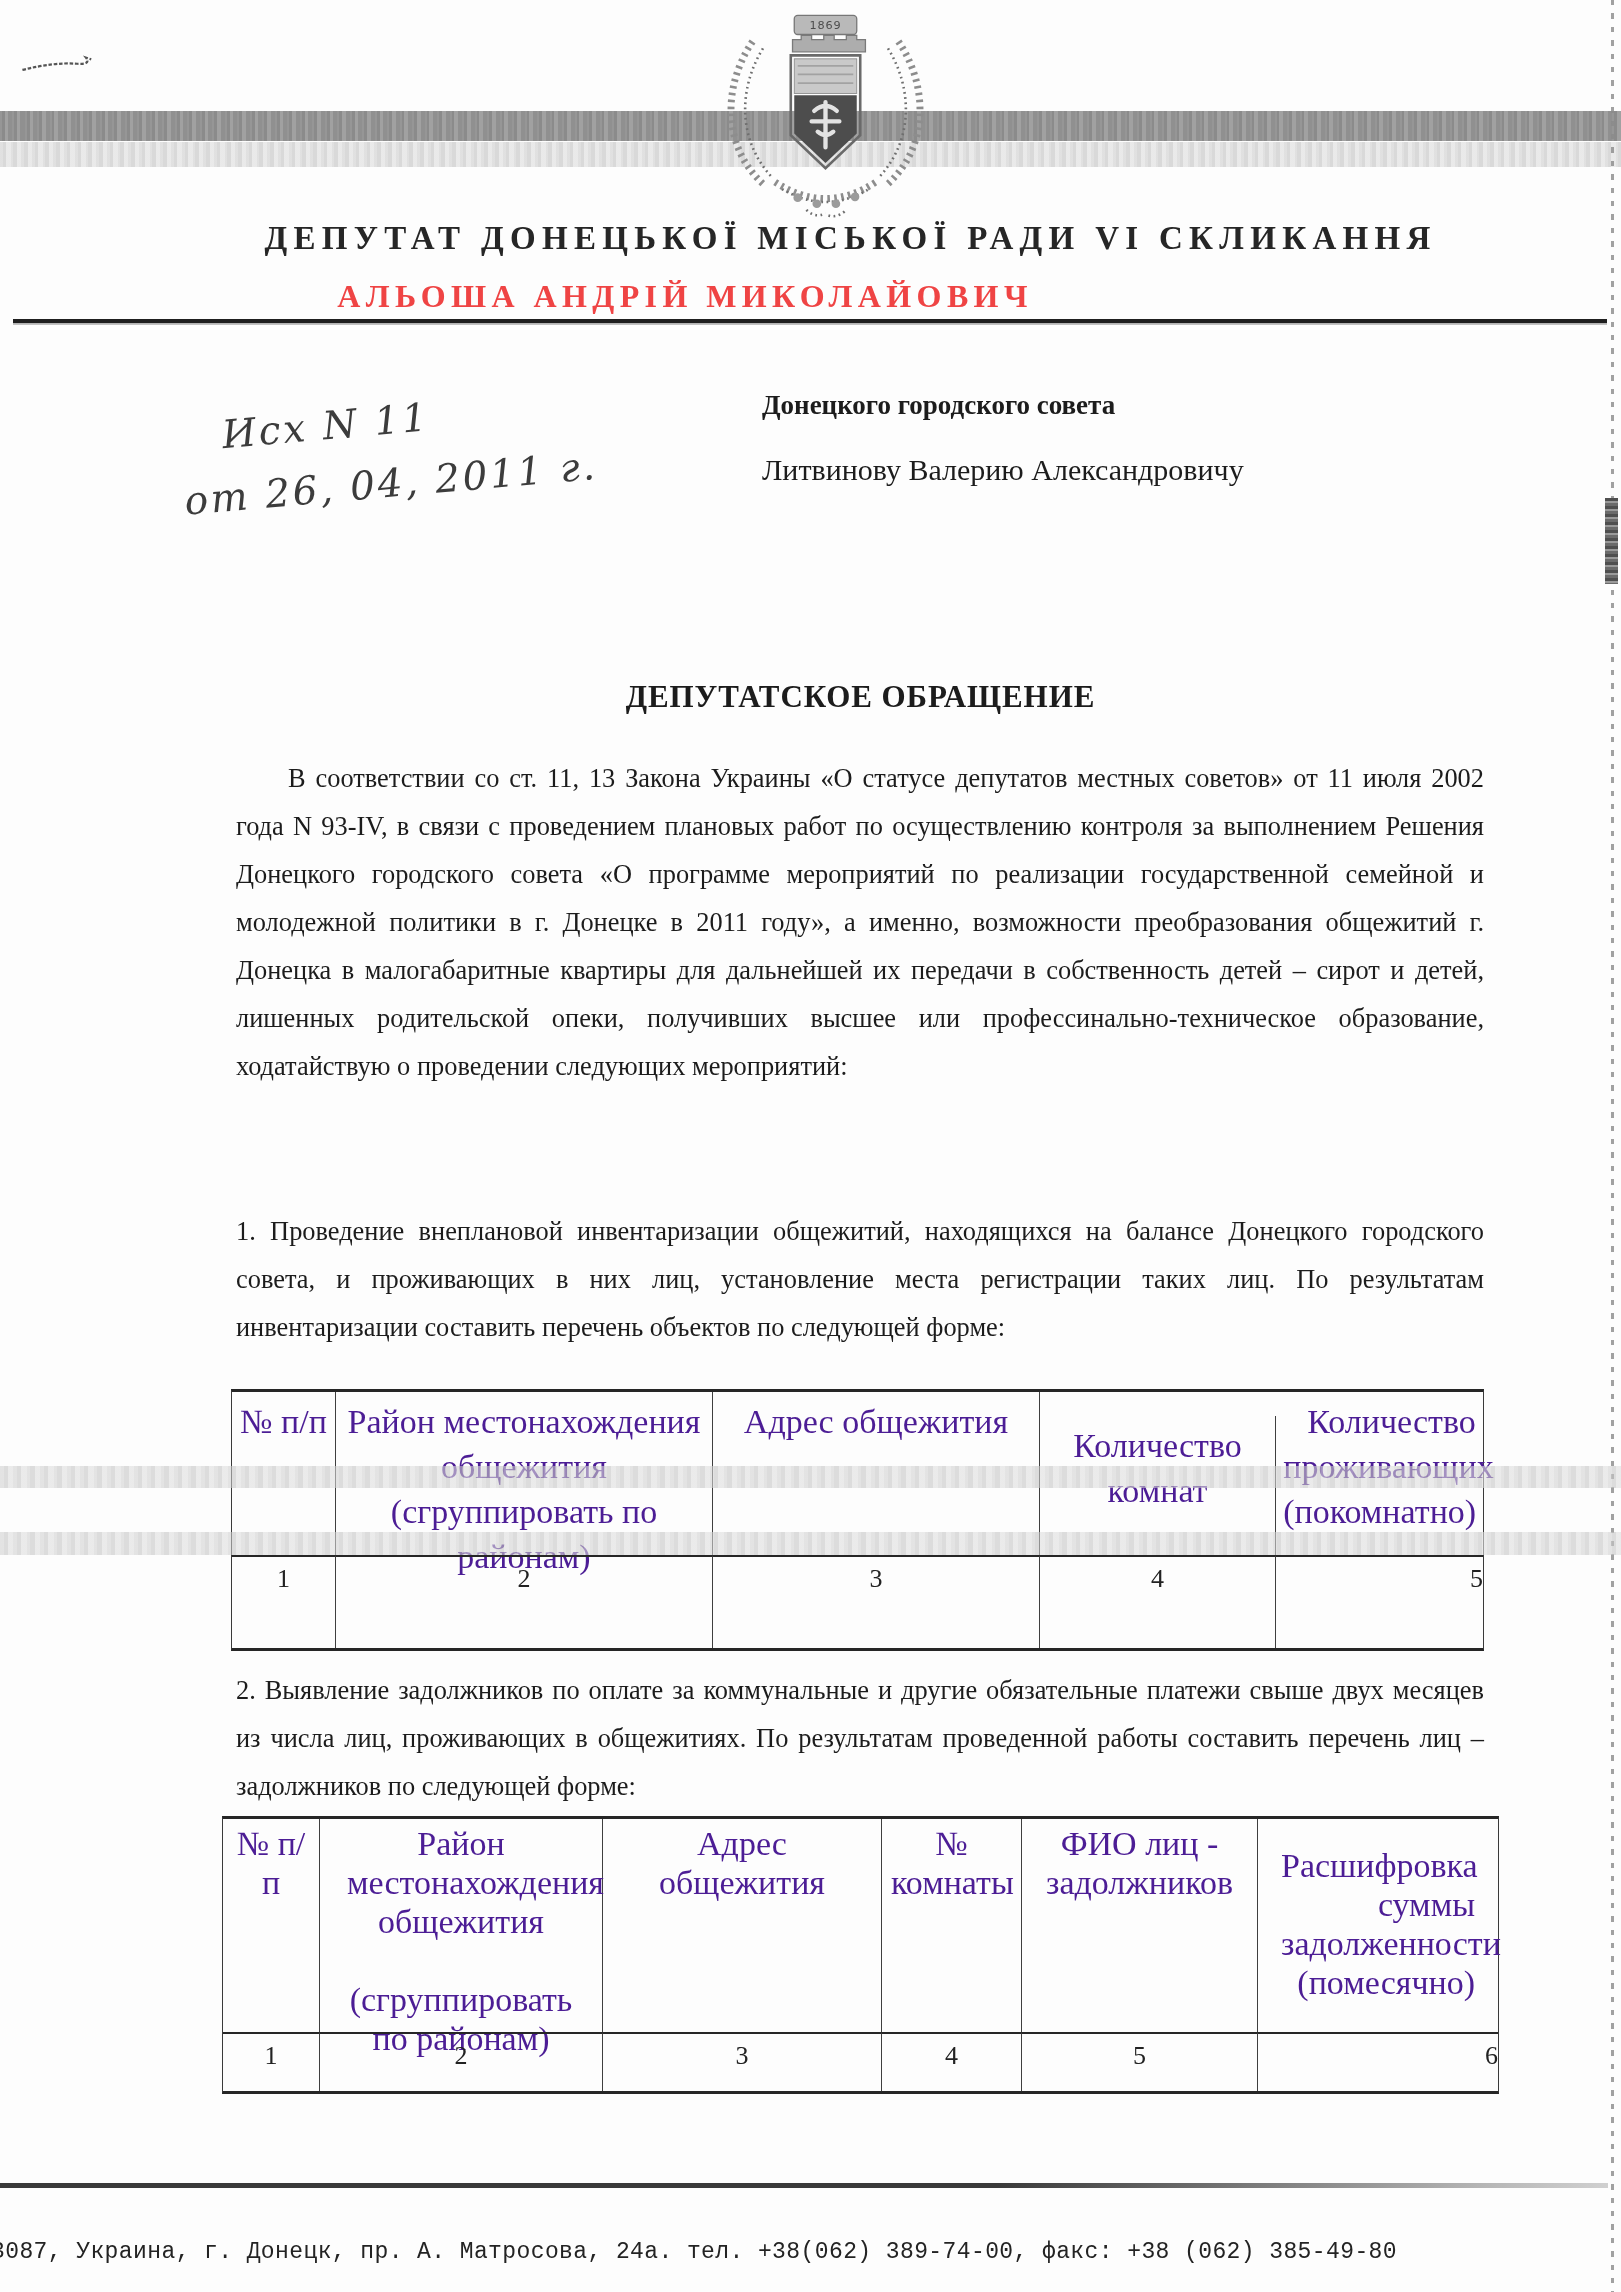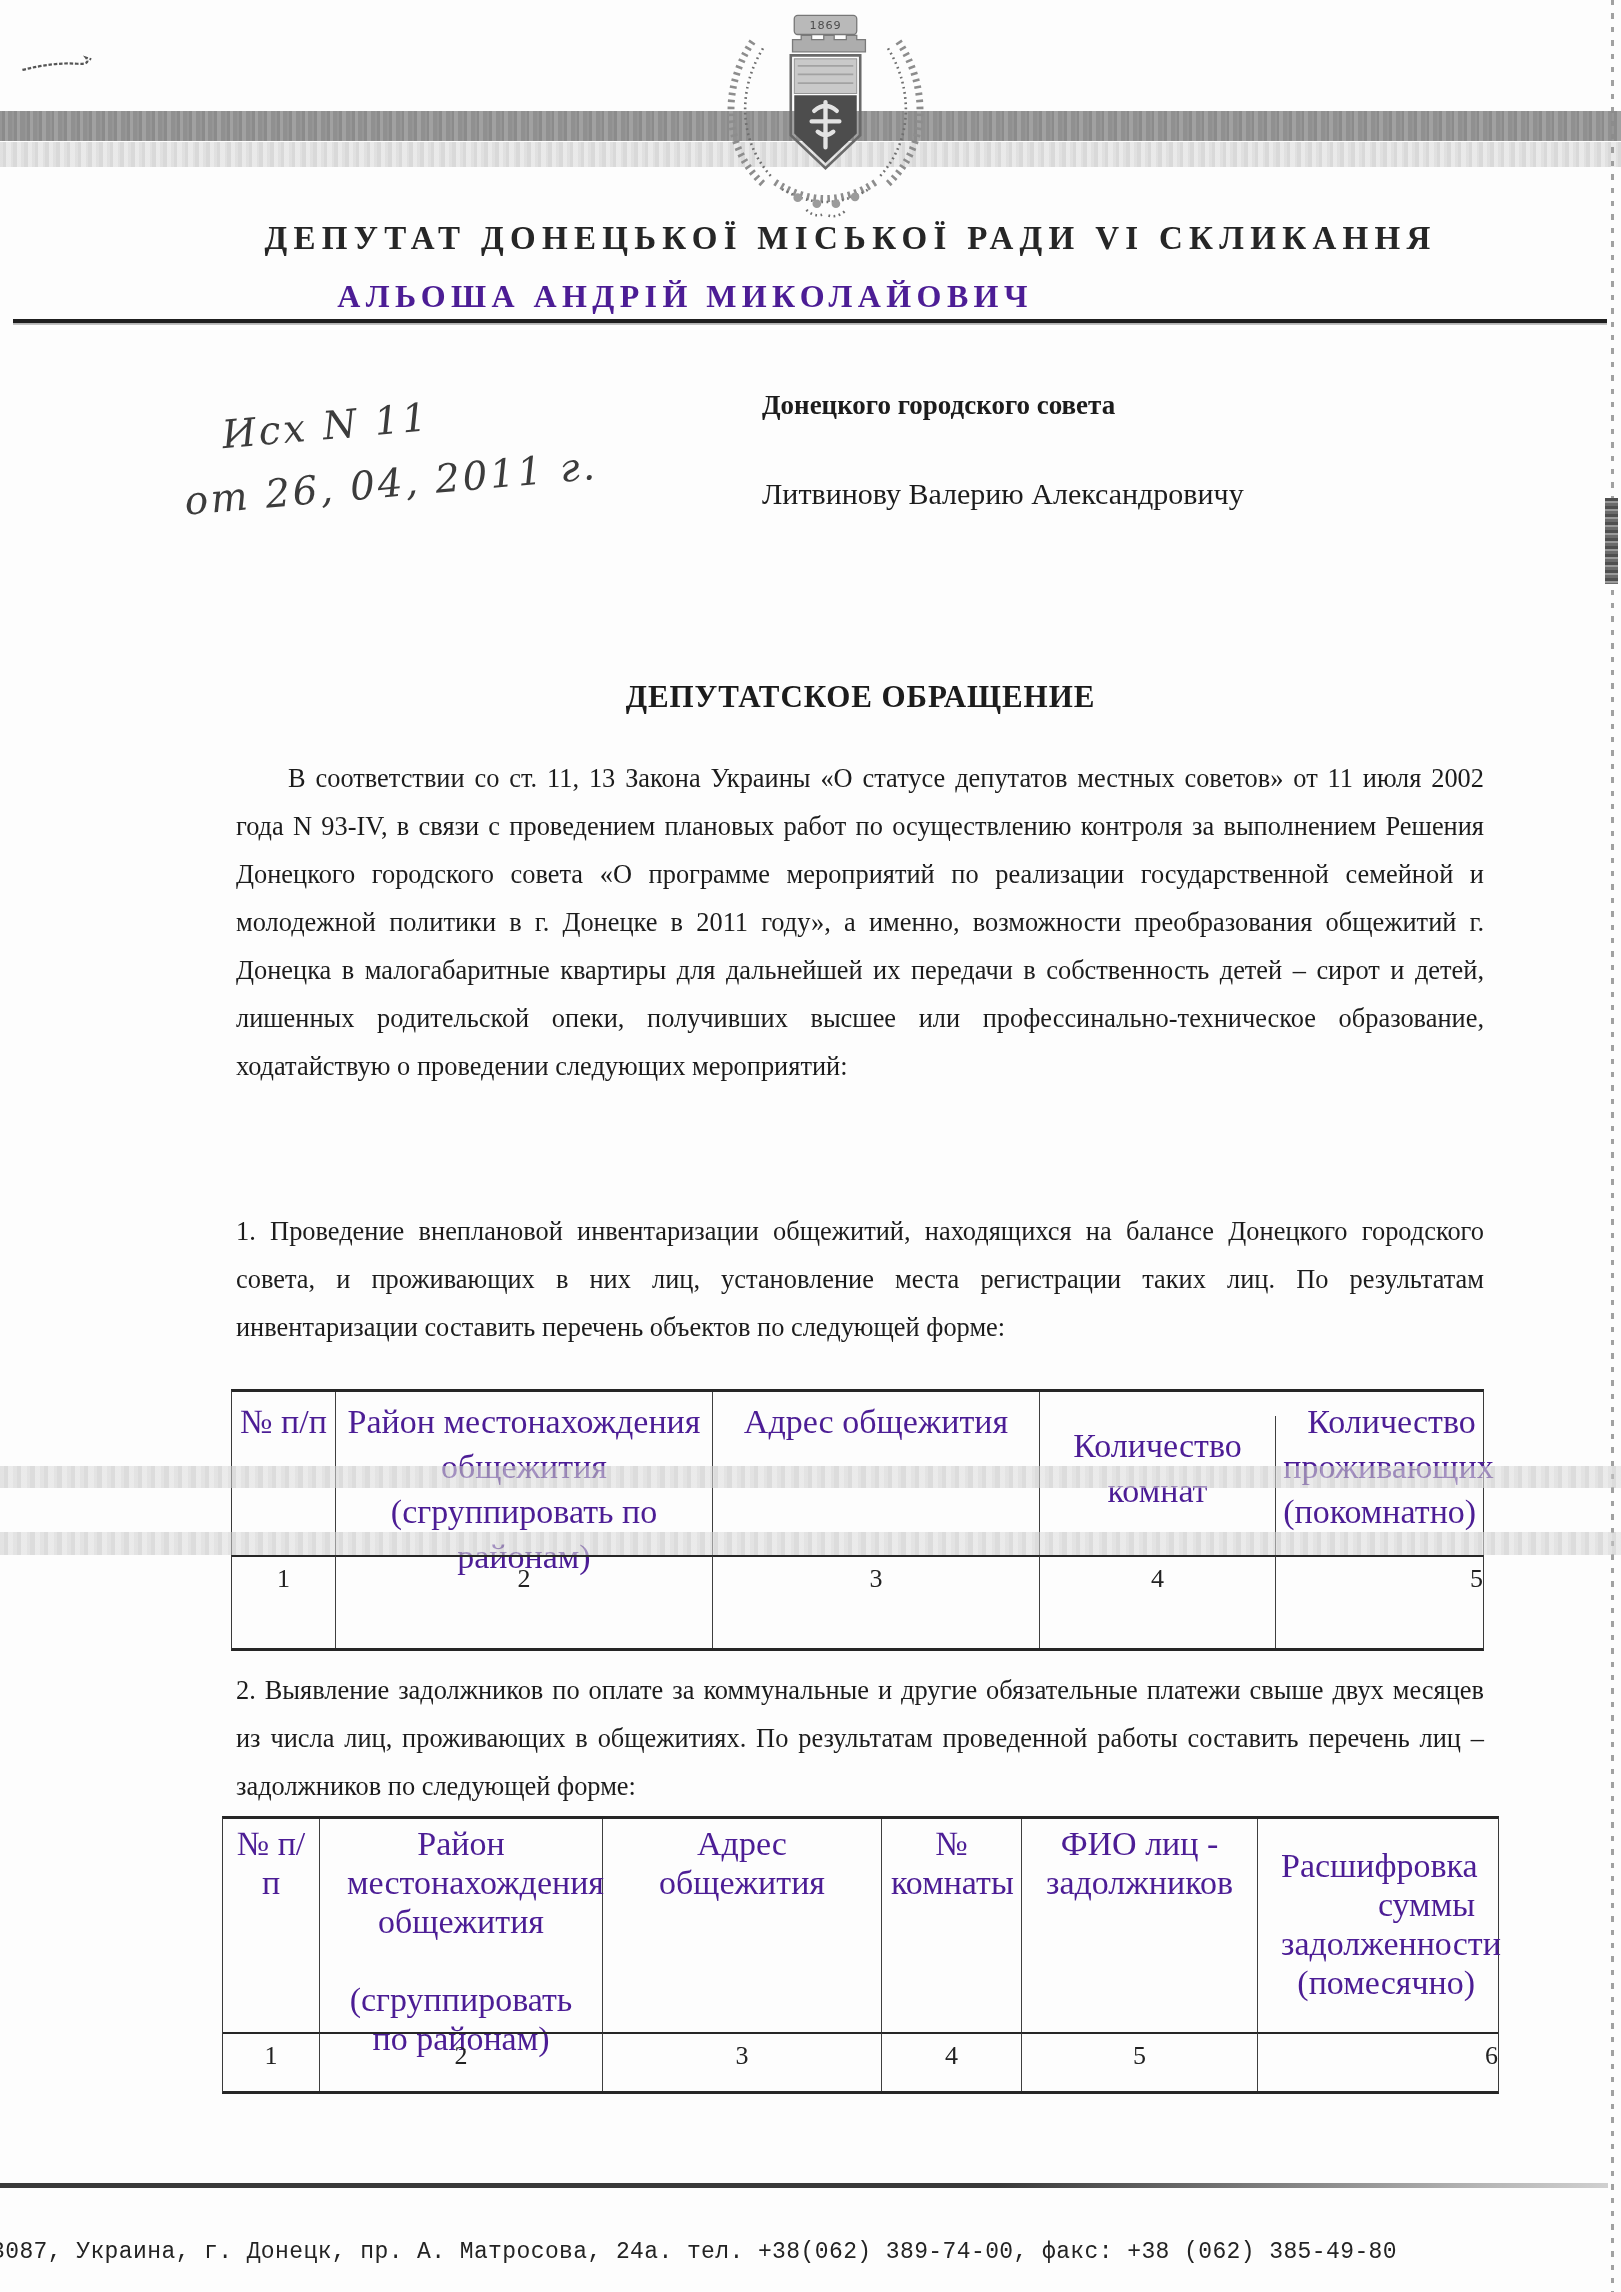--- a/index.html
+++ b/index.html
@@ -24,34 +24,34 @@
     background:repeating-linear-gradient(180deg,#4f4f4f 0 2.7px,#9a9a9a 2.7px 5.4px,#6b6b6b 5.4px 8px);}
   .bottom-line{left:0;top:2183px;width:1608px;height:4.5px;z-index:2;
     background:linear-gradient(90deg,#3a3a3a 0 62%,#6e6e6e 75%,#b5b5b5 92%,#d0d0d0 100%);}
   .pen-dash{left:18px;top:47px;z-index:3;}
 
   
   .emblem{left:691px;top:5.4px;width:269px;height:217px;z-index:4;}
   .lh1{left:0;top:220px;width:1621px;text-align:center;font-weight:700;
     font-size:33px;letter-spacing:6.3px;color:#262626;z-index:4;padding-left:40px;}
   .lh2{left:0;top:278px;width:1370px;text-align:center;font-weight:700;
-    font-size:32px;letter-spacing:5.4px;color:#4c1d95;z-index:4;}
+    font-size:32px;letter-spacing:5.4px;color:#ef4444;z-index:4;}
   .rule{left:13.4px;top:319px;width:1594px;height:3.6px;background:#1f1f1f;
     box-shadow:0 1.8px 0 rgba(90,90,90,.45);}
 
   
   .stamp{left:224px;top:387px;transform:rotate(-5deg);color:#3c3c3c;
     font-family:"DejaVu Serif", serif;font-style:italic;font-size:39px;
     letter-spacing:2.7px;line-height:63px;z-index:4;}
   .stamp .l2{margin-left:-43px;}
 
   
   .addr{left:762px;top:390px;width:770px;z-index:4;}
   .addr .a1{font-size:27px;font-weight:700;margin:0 0 45px 0;}
-  .addr .a2{font-size:27px;font-weight:700;margin:0 0 56px 0;}
+  .addr .a2{font-size:27px;font-weight:700;margin:0 0 32px 0;}
   .addr .a3{font-size:30px;font-weight:400;margin:0;}
 
   
   .title{left:237px;top:679px;width:1247px;text-align:center;
     font-size:31px;font-weight:700;letter-spacing:0.9px;}
   .para{left:236px;width:1248px;font-size:26.4px;line-height:48px;
     text-align:justify;margin:0;}
   .intro{top:754px;text-indent:52px;}
   .item1{top:1207px;}
   .item2{top:1666px;}

